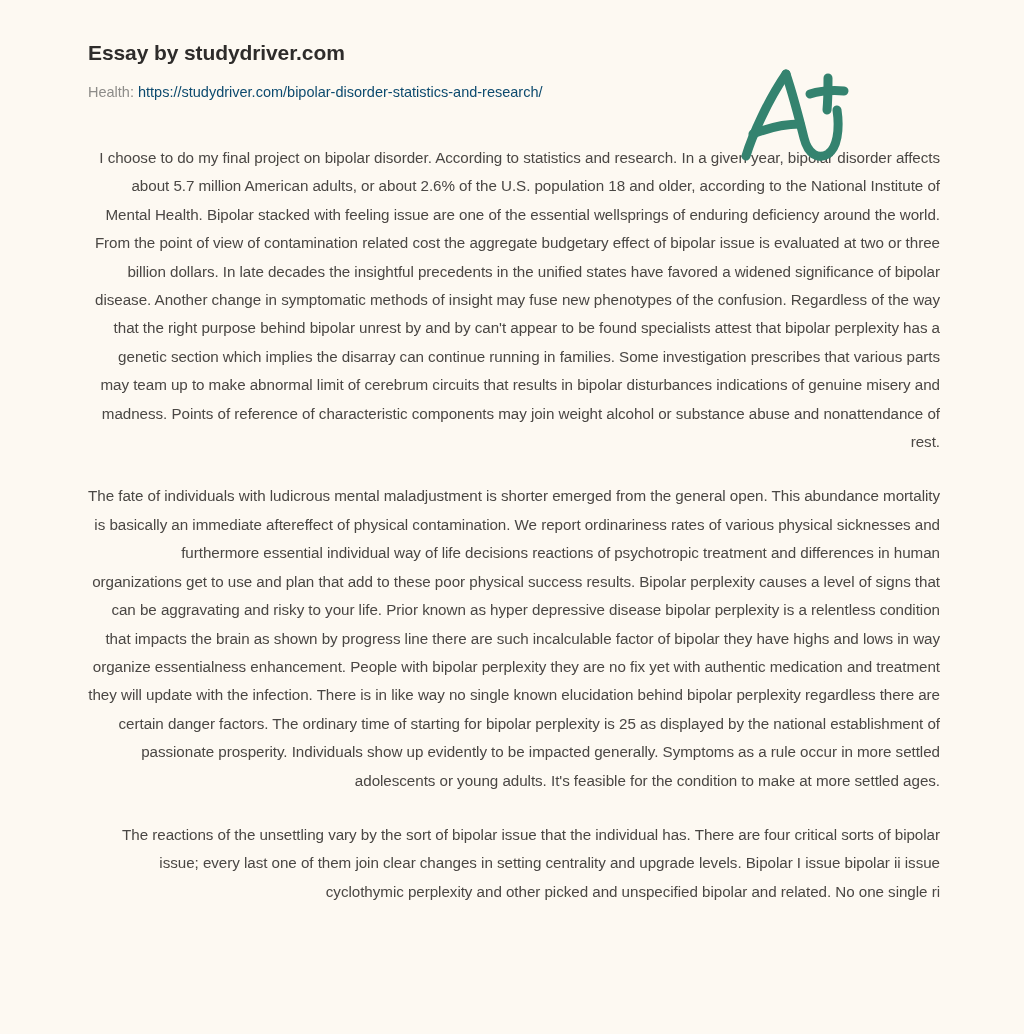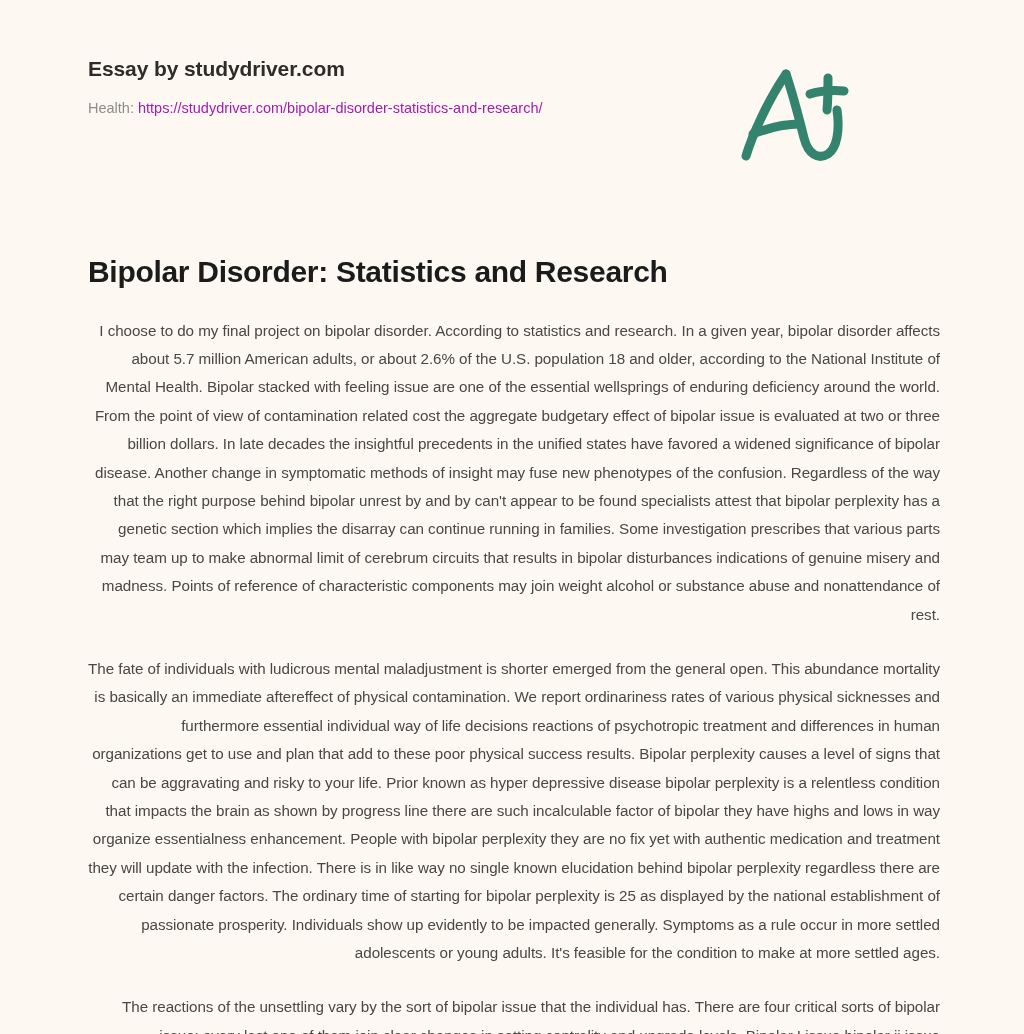--- a/index.html
+++ b/index.html
@@ -20,21 +20,21 @@
     position: relative;
     width: 1024px;
     height: 1034px;
     box-sizing: border-box;
     padding: 0 88px;
   }
 
   
   .doc-header {
     position: relative;
-    padding-top: 56px;
+    padding-top: 40px;
     height: 118px;
     box-sizing: border-box;
   }
 
   .essay-by {
     font-size: 21px;
     font-weight: bold;
     color: #2e2c2b;
     letter-spacing: -0.1px;
     line-height: 1.2;
@@ -47,21 +47,21 @@
     color: #8d8c89;
     line-height: 1.3;
     white-space: nowrap;
   }
 
   .source-label {
     color: #8d8c89;
   }
 
   .source-url {
-    color: #a21caf;
+    color: #0c4a6e;
     text-decoration: none;
   }
 
   
   .logo-wrap {
     position: absolute;
     right: 80px;
     top: 58px;
     width: 132px;
     height: 112px;
@@ -129,21 +129,20 @@
 
           <path d="M86 36 C96 33, 108 32, 120 33"></path>
 
           <path d="M104 20 C104 30, 104 42, 103 52"></path>
         </g>
       </svg>
     </div>
 
   </div>
 
-  <h1 class="doc-title">Bipolar Disorder: Statistics and Research</h1>
 
   <div class="doc-body">
     <p>I choose to do my final project on bipolar disorder. According to statistics and research. In a given year, bipolar disorder affects about 5.7 million American adults, or about 2.6% of the U.S. population 18 and older, according to the National Institute of Mental Health. Bipolar stacked with feeling issue are one of the essential wellsprings of enduring deficiency around the world. From the point of view of contamination related cost the aggregate budgetary effect of bipolar issue is evaluated at two or three billion dollars. In late decades the insightful precedents in the unified states have favored a widened significance of bipolar disease. Another change in symptomatic methods of insight may fuse new phenotypes of the confusion. Regardless of the way that the right purpose behind bipolar unrest by and by can't appear to be found specialists attest that bipolar perplexity has a genetic section which implies the disarray can continue running in families. Some investigation prescribes that various parts may team up to make abnormal limit of cerebrum circuits that results in bipolar disturbances indications of genuine misery and madness. Points of reference of characteristic components may join weight alcohol or substance abuse and nonattendance of rest.</p>
     <p>The fate of individuals with ludicrous mental maladjustment is shorter emerged from the general open. This abundance mortality is basically an immediate aftereffect of physical contamination. We report ordinariness rates of various physical sicknesses and furthermore essential individual way of life decisions reactions of psychotropic treatment and differences in human organizations get to use and plan that add to these poor physical success results. Bipolar perplexity causes a level of signs that can be aggravating and risky to your life. Prior known as hyper depressive disease bipolar perplexity is a relentless condition that impacts the brain as shown by progress line there are such incalculable factor of bipolar they have highs and lows in way organize essentialness enhancement. People with bipolar perplexity they are no fix yet with authentic medication and treatment they will update with the infection. There is in like way no single known elucidation behind bipolar perplexity regardless there are certain danger factors. The ordinary time of starting for bipolar perplexity is 25 as displayed by the national establishment of passionate prosperity. Individuals show up evidently to be impacted generally. Symptoms as a rule occur in more settled adolescents or young adults. It's feasible for the condition to make at more settled ages.</p>
     <p>The reactions of the unsettling vary by the sort of bipolar issue that the individual has. There are four critical sorts of bipolar issue; every last one of them join clear changes in setting centrality and upgrade levels. Bipolar I issue bipolar ii issue cyclothymic perplexity and other picked and unspecified bipolar and related. No one single ri</p>
   </div>
 
 </div>
 
 </body></html>

